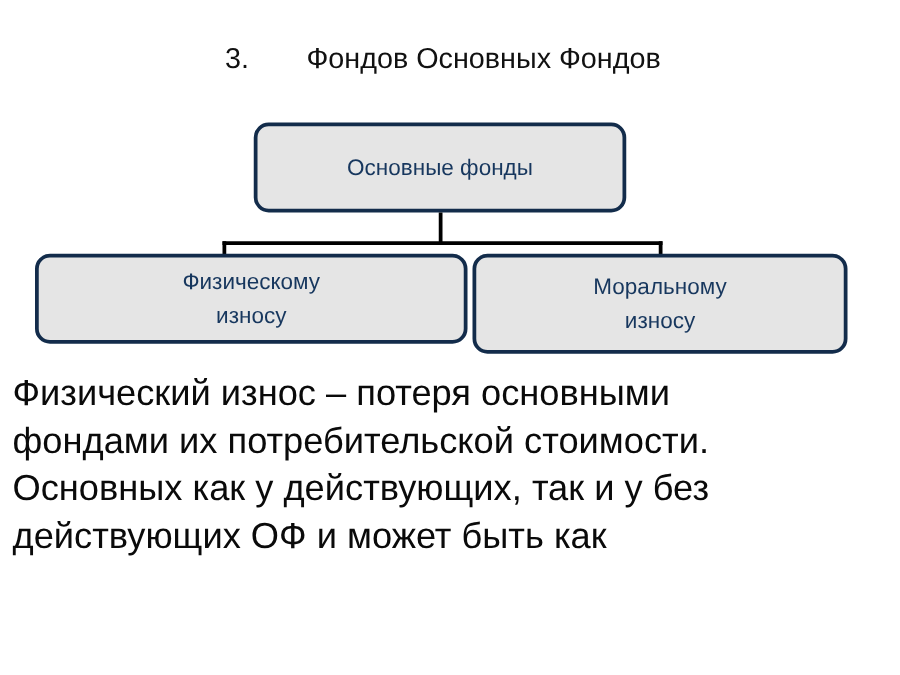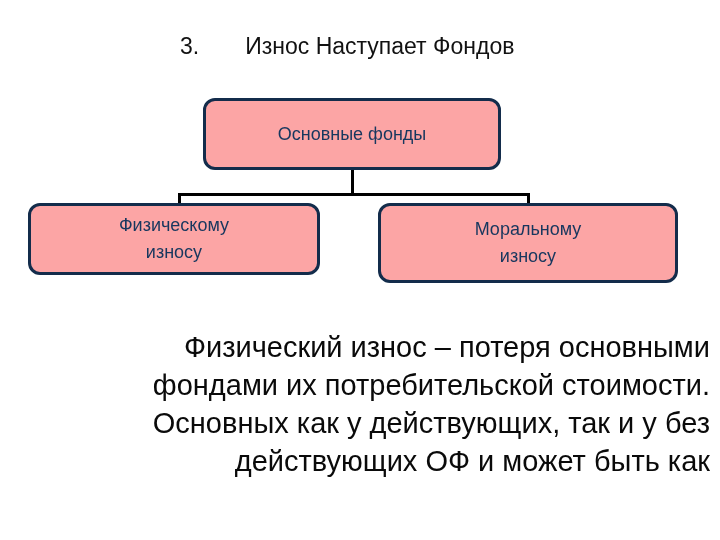--- a/index.html
+++ b/index.html
@@ -28,71 +28,70 @@
     font-size: 23px;
     line-height: 26px;
     color: #111111;
     white-space: nowrap;
   }
 
   
   .node {
     position: absolute;
     box-sizing: border-box;
-    background: #fca5a5;
+    background: #e5e5e5;
     border: 3px solid #132c4b;
     border-radius: 12px;
     display: flex;
     flex-direction: column;
     align-items: center;
     justify-content: center;
     text-align: center;
     color: #17375e;
     font-size: 18px;
     line-height: 27px;
   }
   .node-root  { left: 203px; top:  98px; width: 298px; height: 72px; }
-  .node-left  { left:  28px; top: 203px; width: 292px; height: 72px; text-align: center; }
+  .node-left  { left:  28px; top: 203px; width: 346px; height: 72px; text-align: center; }
   .node-right { left: 378px; top: 203px; width: 300px; height: 80px; }
   .node-line { display: block; }
 
   
   .connector {
     position: absolute;
     background: #000000;
   }
   .conn-stem       { left: 351px; top: 170px; width: 3px;   height: 26px; }
   .conn-crossbar   { left: 178px; top: 193px; width: 352px; height: 3px;  }
   .conn-drop-left  { left: 178px; top: 193px; width: 3px;   height: 11px; }
   .conn-drop-right { left: 527px; top: 193px; width: 3px;   height: 11px; }
 
   
   .paragraph {
     position: absolute;
     left: 10px;
     right: 10px;
     top: 296px;
-    text-align: right;
+    text-align: left;
     font-size: 29px;
     line-height: 38px;
     color: #0a0a0a;
-    margin-top: 32px;
   }
   .paragraph .para-line {
     white-space: nowrap;
   }
 </style>
 </head>
 <body>
 
 <div class="slide">
 
   <div class="title-row">
     <span>3.</span>
-    <span>Износ Наступает Фондов</span>
+    <span>Фондов Основных Фондов</span>
   </div>
 
   <div class="node node-root">
     <span class="node-line">Основные фонды</span>
   </div>
 
   <div class="connector conn-stem"></div>
   <div class="connector conn-crossbar"></div>
   <div class="connector conn-drop-left"></div>
   <div class="connector conn-drop-right"></div>

